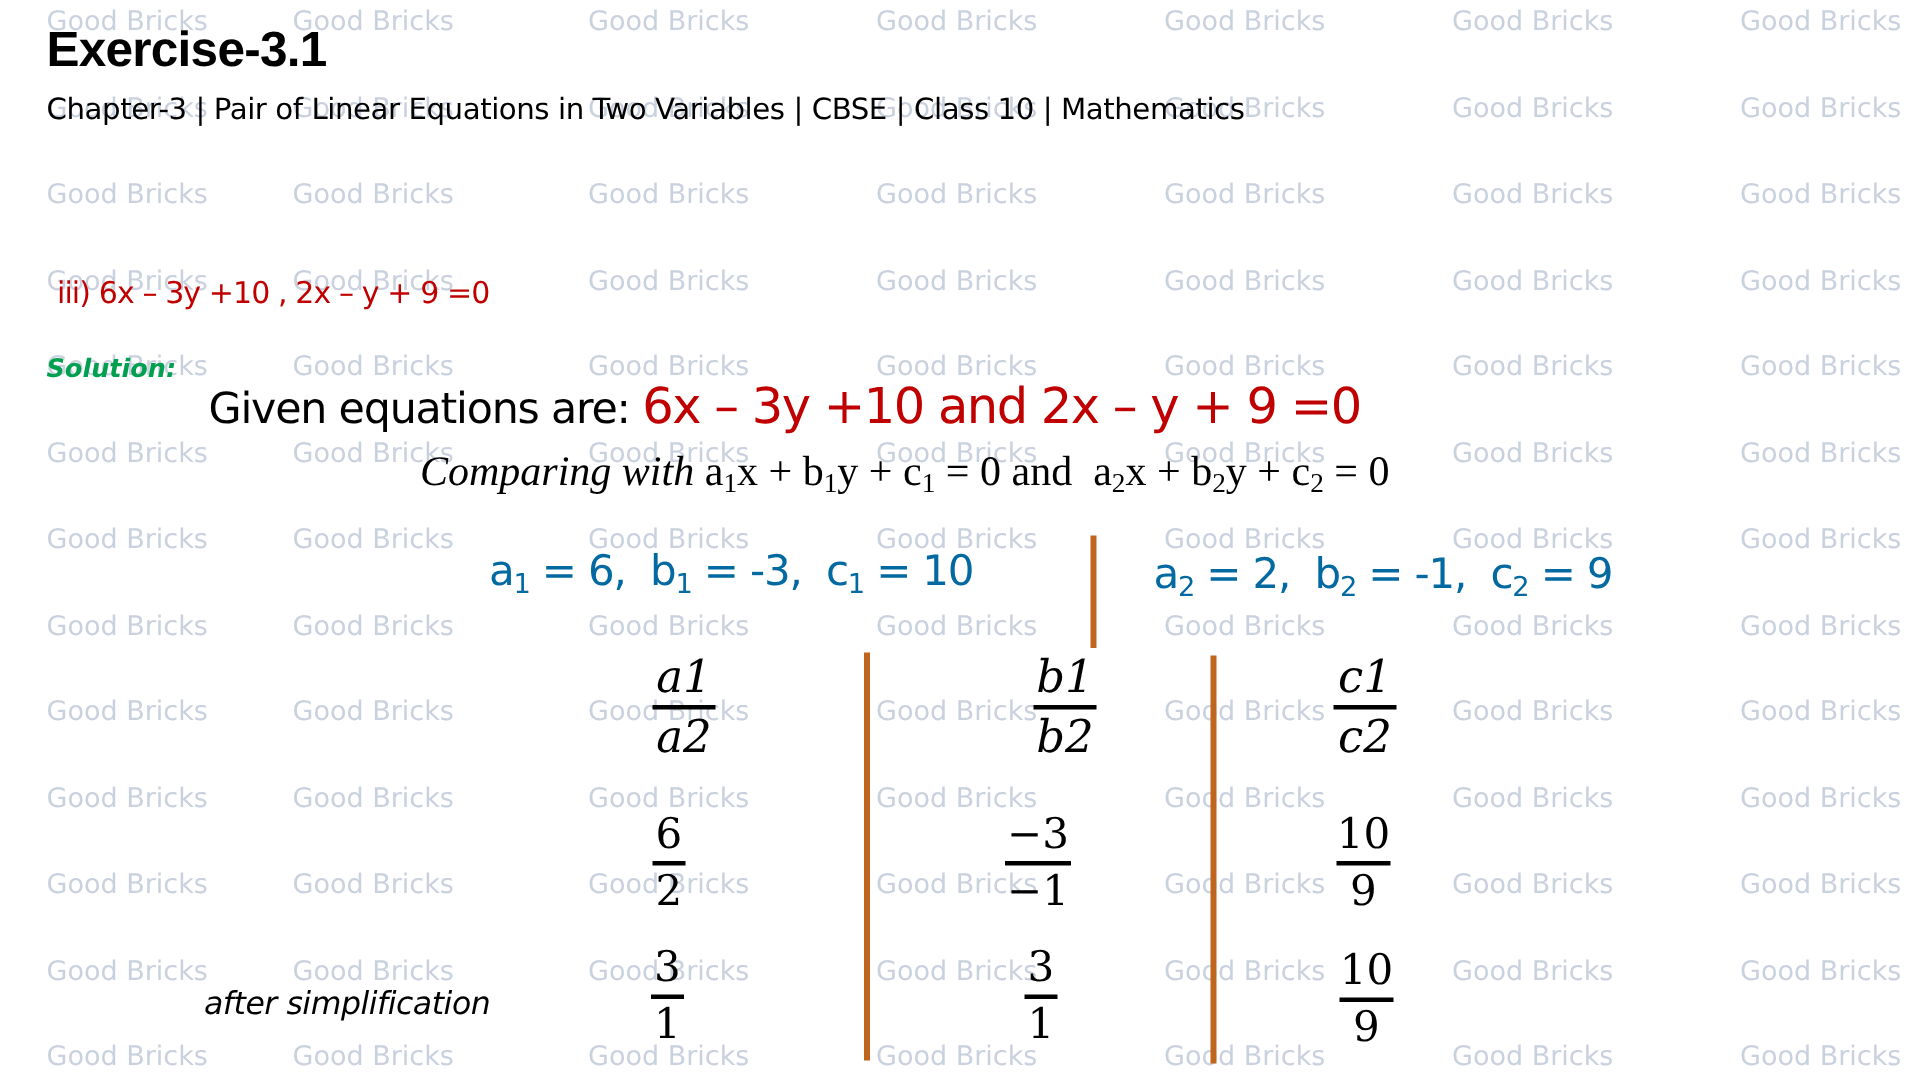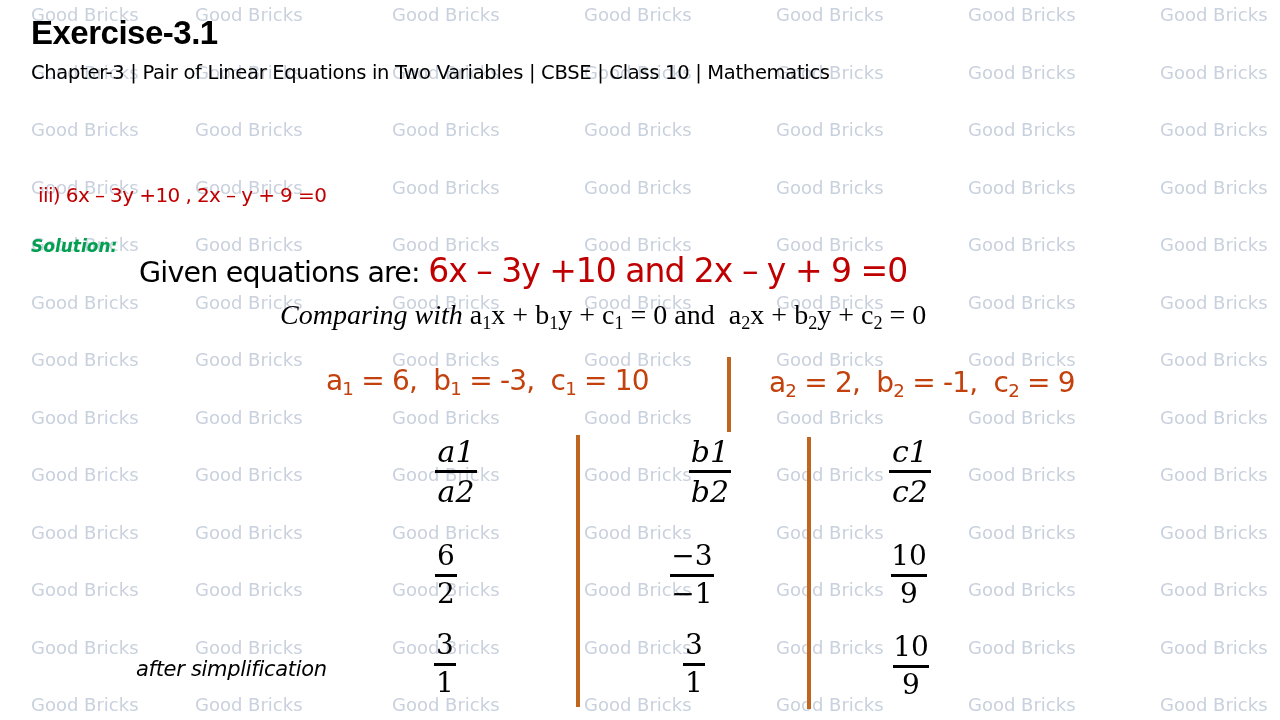--- a/index.html
+++ b/index.html
@@ -10,21 +10,21 @@
   .title{left:31px;top:14px;font-family:"Liberation Sans",sans-serif;font-weight:bold;font-size:33px;color:#000;letter-spacing:-0.5px;}
   .subtitle{left:31px;top:61px;font-family:"DejaVu Sans",sans-serif;font-size:19.5px;color:#000;letter-spacing:-0.3px;}
   .question{left:31px;top:104px;font-family:"Liberation Serif",serif;font-size:29px;color:#c00000;line-height:38px;letter-spacing:-0.1px;}
   .part{left:38px;top:183px;font-family:"DejaVu Sans",sans-serif;font-size:20px;color:#c00000;letter-spacing:-0.6px;}
   .solution{left:31px;top:236px;font-family:"DejaVu Sans",sans-serif;font-style:italic;font-weight:bold;font-size:17px;color:#00a050;}
   .given{left:139px;top:251px;font-family:"DejaVu Sans",sans-serif;font-size:28.5px;color:#000;letter-spacing:-0.8px;}
   .given .red{color:#c00000;font-size:33px;letter-spacing:-1px;}
   .compare{left:242px;top:299px;font-family:"Liberation Serif",serif;font-size:28px;color:#000;}
   .compare i{font-style:italic;margin-left:38px;}
   sub{font-size:65%;vertical-align:-0.28em;line-height:0;}
-  .coef{font-family:"DejaVu Sans",sans-serif;font-size:28px;color:#c2410c;letter-spacing:-0.8px;}
+  .coef{font-family:"DejaVu Sans",sans-serif;font-size:28px;color:#0369a1;letter-spacing:-0.8px;}
   .vline{position:absolute;width:4px;background:#c0651e;}
   .frac{position:absolute;display:flex;flex-direction:column;align-items:center;font-family:"DejaVu Serif",serif;color:#000;}
   .frac .num,.frac .den{line-height:1.1;}
   .frac .bar{height:3px;background:#000;align-self:stretch;margin:2px 0;}
   .frac.head{font-style:italic;font-size:30px;}
   .frac.val{font-size:28px;}
   .after{left:136px;top:657px;font-family:"DejaVu Sans",sans-serif;font-style:italic;font-size:21px;color:#000;letter-spacing:-0.3px;}
 </style>
 </head>
 <body>

